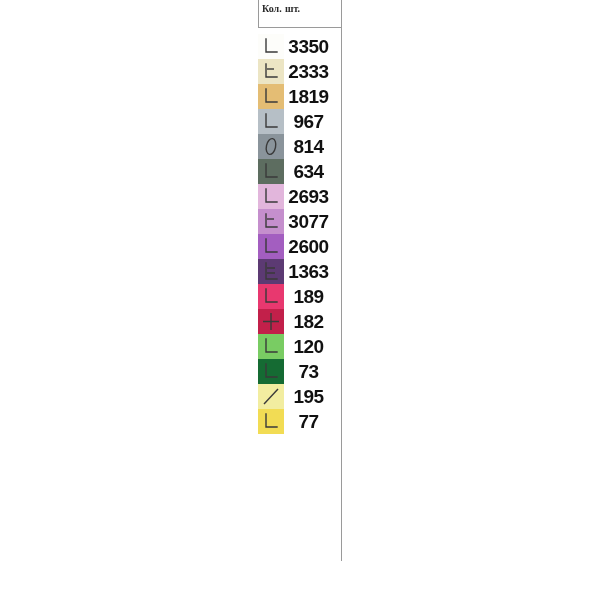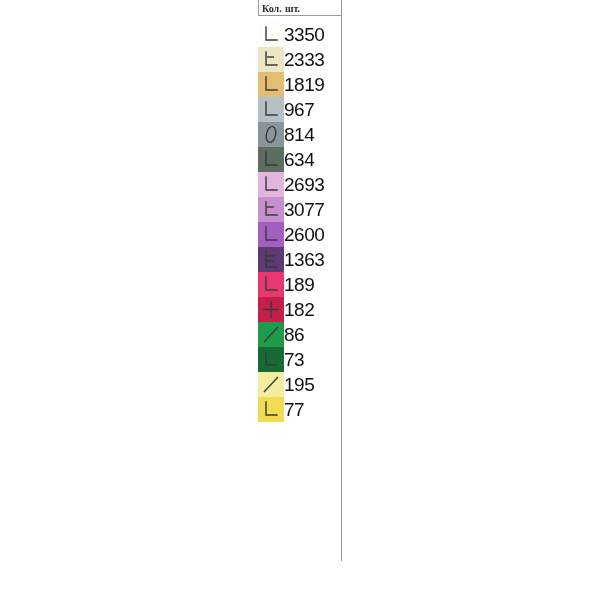--- a/index.html
+++ b/index.html
@@ -18,21 +18,21 @@
   #legend-table {
     position: absolute;
     left: 258px;
     top: 0px;
     width: 84px;
   }
 
   
   .legend-header {
     position: relative;
-    height: 16px;
+    height: 28px;
     border-left: 1px solid #9a9a9a;
     border-right: 1px solid #9a9a9a;
     border-bottom: 1px solid #9a9a9a;
     box-sizing: border-box;
     background: #ffffff;
   }
   .hdr-cell {
     position: absolute;
     top: 2px;
     font-family: "Liberation Serif", "DejaVu Serif", serif;
@@ -74,25 +74,25 @@
     position: absolute;
     left: 0;
     top: 0;
     width: 26px;
     height: 25px;
     display: block;
   }
 
   .count {
     flex: 1 1 auto;
-    text-align: left;
+    text-align: center;
     padding-right: 8px;
     font-family: "Liberation Sans", "DejaVu Sans", sans-serif;
     font-size: 19px;
-    font-weight: 400;
+    font-weight: 700;
     color: #111111;
     line-height: 25px;
     letter-spacing: -0.5px;
   }
 
   
   .tail-rule {
     position: absolute;
     left: 258px;
     top: 0px;
@@ -207,41 +207,41 @@
       </div>
       <div class="legend-row">
         <div class="swatch" style="background: rgb(194, 32, 74);">
           <svg class="sym" viewBox="0 0 26 25" xmlns="http://www.w3.org/2000/svg">
             <path d="M13 4 L13 21 M5 12.5 L21 12.5" stroke="#3a3a3a" fill="none" stroke-width="1.4"></path>
           </svg>
         </div>
         <div class="count">182</div>
       </div>
       <div class="legend-row">
-        <div class="swatch" style="background: rgb(31, 156, 74);">
+        <div class="swatch" style="background: rgb(121, 204, 99);">
+          <svg class="sym" viewBox="0 0 26 25" xmlns="http://www.w3.org/2000/svg">
+            <path d="M8 5 L8 18 L19 18" stroke="#3a3a3a" fill="none" stroke-width="1.4" stroke-linecap="square"></path>
+          </svg>
+        </div>
+        <div class="count">120</div>
+      </div>
+      <div class="legend-row">
+        <div class="swatch" style="background: rgb(21, 107, 51);">
+          <svg class="sym" viewBox="0 0 26 25" xmlns="http://www.w3.org/2000/svg">
+            <path d="M8 5 L8 18 L19 18" stroke="#3a3a3a" fill="none" stroke-width="1.4" stroke-linecap="square"></path>
+          </svg>
+        </div>
+        <div class="count">73</div>
+      </div>
+      <div class="legend-row">
+        <div class="swatch" style="background: rgb(242, 237, 160);">
           <svg class="sym" viewBox="0 0 26 25" xmlns="http://www.w3.org/2000/svg">
             <path d="M6 20 L20 5" stroke="#3a3a3a" fill="none" stroke-width="1.4"></path>
           </svg>
         </div>
-        <div class="count">86</div>
-      </div>
-      <div class="legend-row">
-        <div class="swatch" style="background: rgb(21, 107, 51);">
-          <svg class="sym" viewBox="0 0 26 25" xmlns="http://www.w3.org/2000/svg">
-            <path d="M8 5 L8 18 L19 18" stroke="#3a3a3a" fill="none" stroke-width="1.4" stroke-linecap="square"></path>
-          </svg>
-        </div>
-        <div class="count">73</div>
-      </div>
-      <div class="legend-row">
-        <div class="swatch" style="background: rgb(242, 237, 160);">
-          <svg class="sym" viewBox="0 0 26 25" xmlns="http://www.w3.org/2000/svg">
-            <path d="M6 20 L20 5" stroke="#3a3a3a" fill="none" stroke-width="1.4"></path>
-          </svg>
-        </div>
         <div class="count">195</div>
       </div>
       <div class="legend-row">
         <div class="swatch" style="background: rgb(242, 220, 84);">
           <svg class="sym" viewBox="0 0 26 25" xmlns="http://www.w3.org/2000/svg">
             <path d="M8 5 L8 18 L19 18" stroke="#3a3a3a" fill="none" stroke-width="1.4" stroke-linecap="square"></path>
           </svg>
         </div>
         <div class="count">77</div>
       </div>

